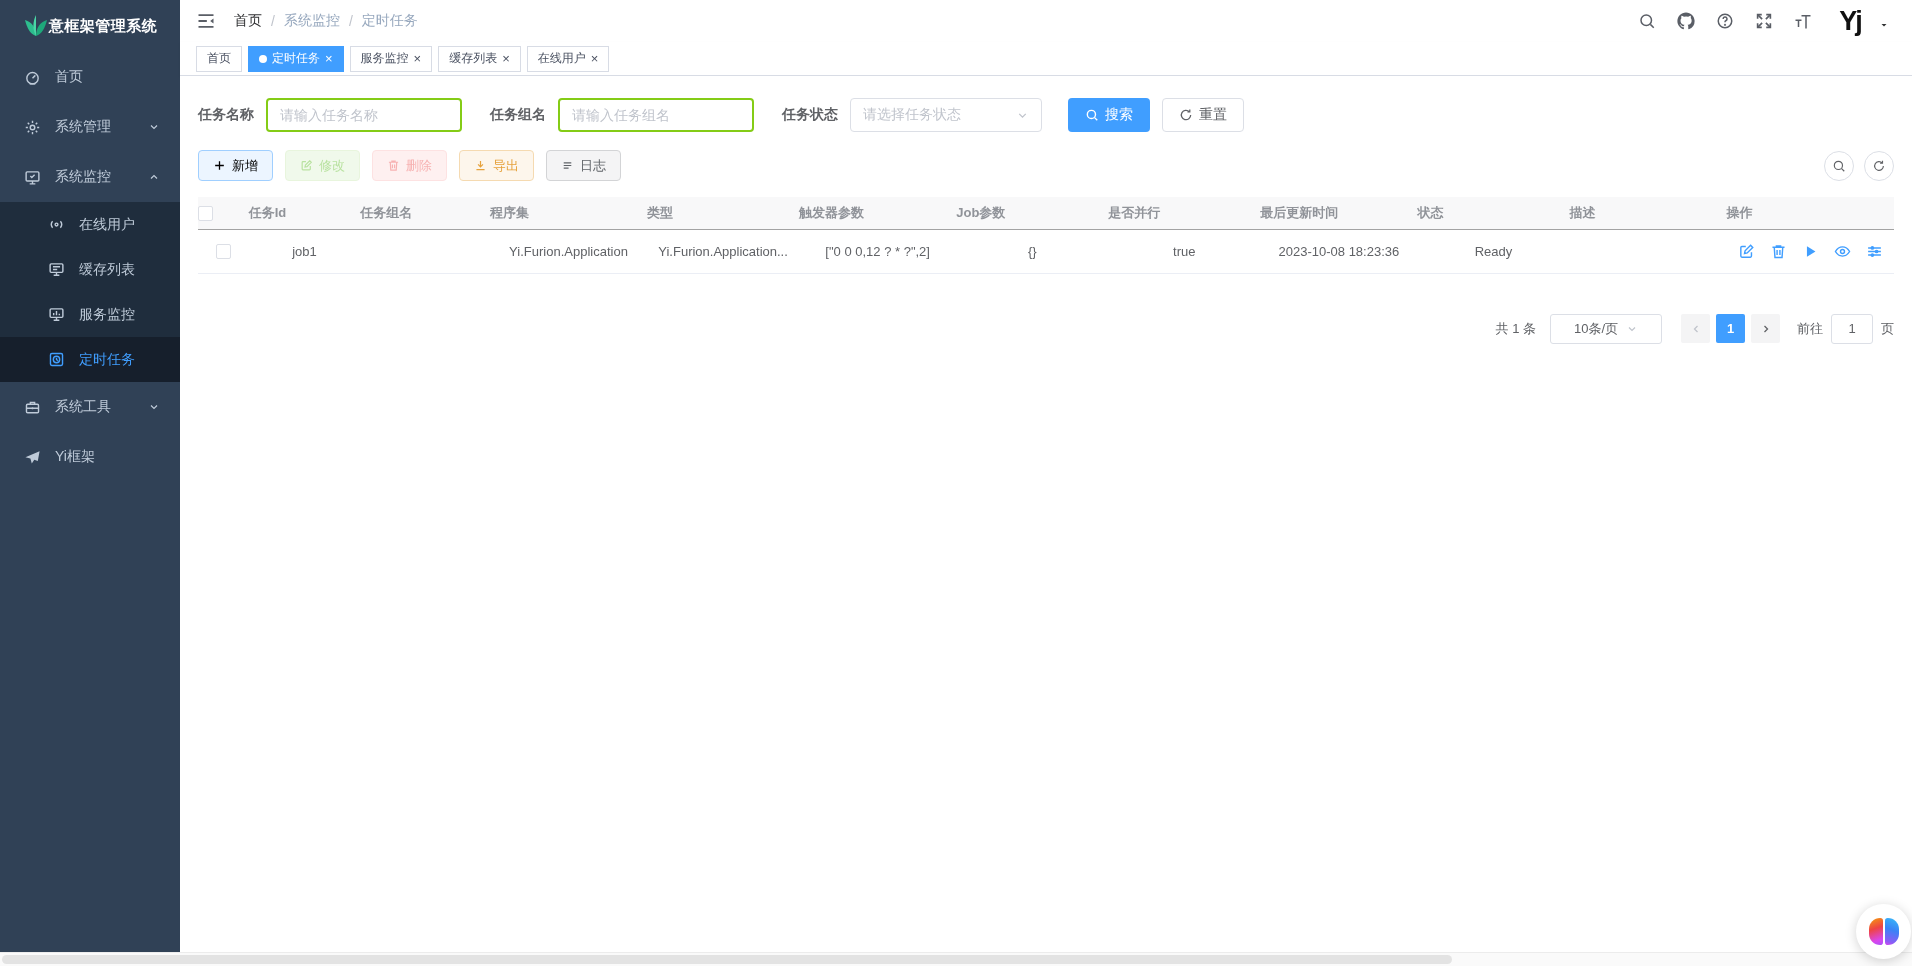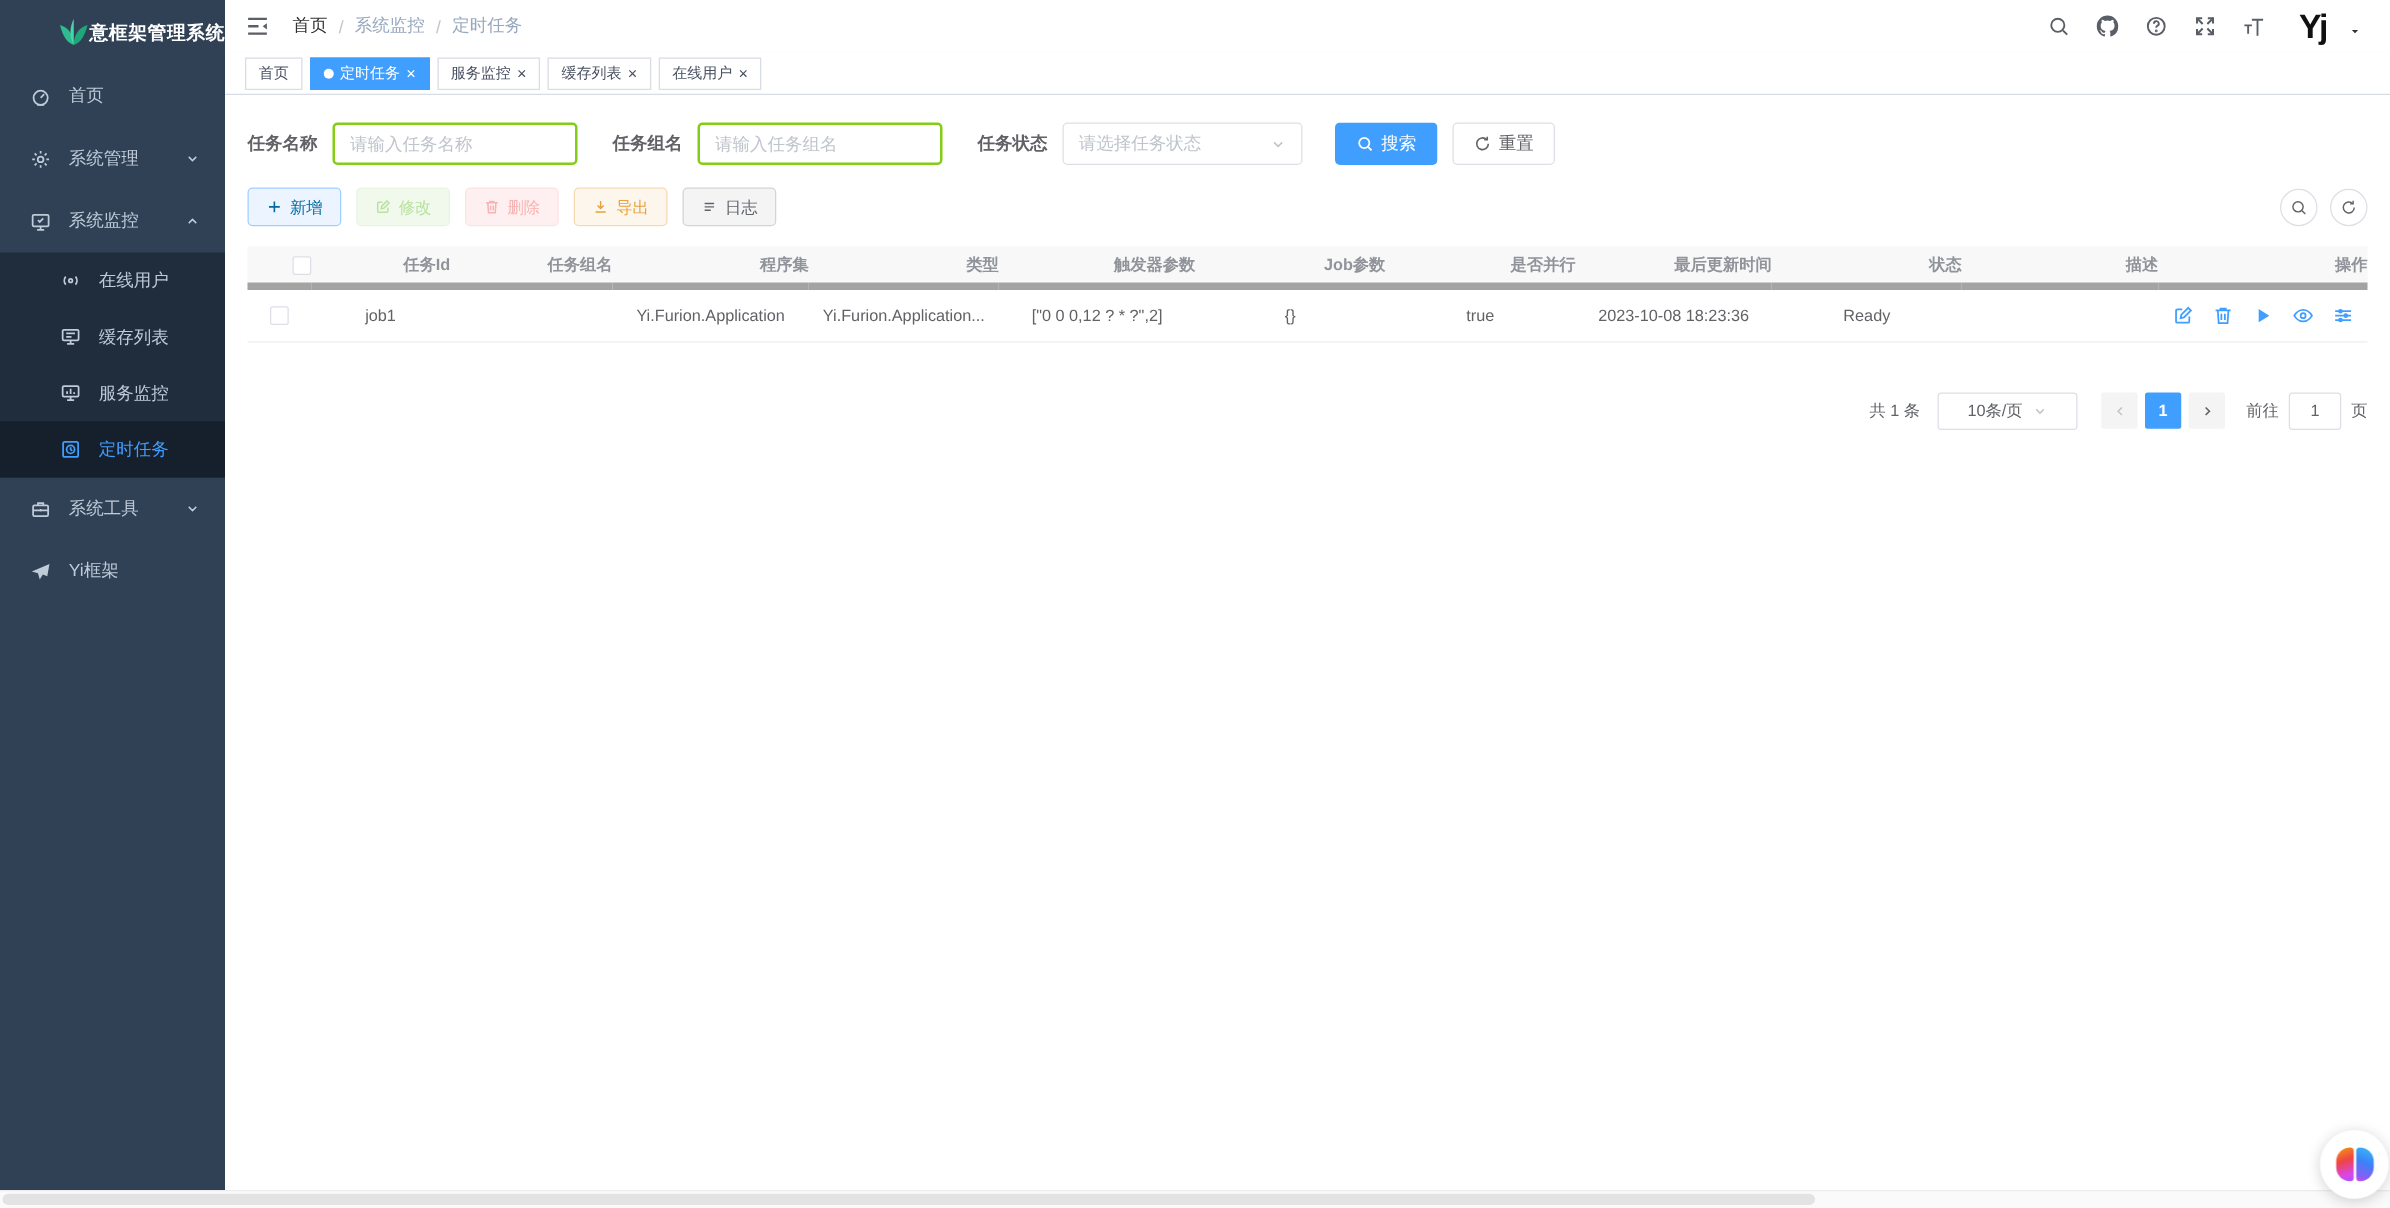--- a/index.html
+++ b/index.html
@@ -2,21 +2,21 @@
 <html><head>
 <meta charset="utf-8">
 <style>
   * { box-sizing: border-box; margin: 0; padding: 0; }
   html, body { width: 1912px; height: 966px; overflow: hidden; }
   body { font-family: "Liberation Sans", "DejaVu Sans", sans-serif; background: #fff; }
   .app { display: flex; height: 952px; }
 
   
   .sidebar { width: 180px; flex-shrink: 0; background: #304156; color: #bfcbd9; display: flex; flex-direction: column; }
-  .logo { height: 52px; display: flex; align-items: center; justify-content: flex-end; cursor: pointer; }
+  .logo { height: 52px; display: flex; align-items: center; justify-content: center; cursor: pointer; }
   .logo-title { color: #fff; font-weight: 700; font-size: 15px; letter-spacing: .5px; }
   .menu { flex: 1; }
   .menu-item { height: 50px; display: flex; align-items: center; padding-left: 24px; font-size: 14px; cursor: pointer; }
   .menu-item svg { width: 17px; height: 17px; margin-right: 14px; flex-shrink: 0; }
   .menu-item .arrow { margin-left: auto; margin-right: 20px; width: 12px; height: 12px; color: #bfcbd9; }
   .arrow.up { transform: rotate(180deg); }
   .submenu { background: #1f2d3d; }
   .submenu .menu-item { height: 45px; padding-left: 48px; }
   .submenu .menu-item.active { color: #409eff; background: #161f2c; }
 
@@ -51,32 +51,32 @@
   .f-select { width: 192px; height: 34px; border: 1px solid #dcdfe6; border-radius: 4px; padding: 0 12px; font-size: 14px; color: #c0c4cc; display: flex; align-items: center; justify-content: space-between; cursor: pointer; background: #fff; }
   .f-select .arrow { width: 13px; height: 13px; color: #c0c4cc; }
   .btn { display: inline-flex; align-items: center; gap: 6px; height: 34px; padding: 0 16px; border-radius: 4px; font-size: 14px; cursor: pointer; border: 1px solid transparent; white-space: nowrap; }
   .btn svg { width: 14px; height: 14px; }
   .btn-primary { background: #409eff; color: #fff; margin-left: 26px; }
   .btn-plain { background: #fff; border-color: #dcdfe6; color: #606266; margin-left: 12px; }
 
   .toolbar-row { display: flex; align-items: center; margin-top: 18px; }
   .btn-mini { display: inline-flex; align-items: center; gap: 6px; height: 31px; padding: 0 14px; border-radius: 4px; font-size: 13px; border: 1px solid; margin-right: 12px; cursor: pointer; }
   .btn-mini svg { width: 13px; height: 13px; }
-  .btn-add    { background: #ecf5ff; border-color: #a0cfff; color: #0369a1; }
+  .btn-add    { background: #ecf5ff; border-color: #a0cfff; color: #000000; }
   .btn-edit   { background: #f0f9eb; border-color: #e8f5dd; color: #b9e2a1; }
   .btn-delete { background: #fef0f0; border-color: #fde2e2; color: #f7b2b2; }
   .btn-export { background: #fdf6ec; border-color: #f5dab1; color: #e6a23c; }
   .btn-log    { background: #f4f4f5; border-color: #d3d4d6; color: #5f6368; }
   .toolbar-right { margin-left: auto; display: flex; gap: 10px; }
   .circle-btn { width: 30px; height: 30px; border-radius: 50%; border: 1px solid #dcdfe6; background: #fff; color: #606266; display: flex; align-items: center; justify-content: center; cursor: pointer; }
   .circle-btn svg { width: 14px; height: 14px; }
 
   
   table.grid { width: 100%; margin-top: 16px; border-collapse: collapse; table-layout: fixed; font-size: 13px; color: #606266; }
-  .grid thead th { background: #f8f8f9; color: #909399; font-weight: 700; height: 32px; text-align: right; border-bottom: 6px solid #a3a3a3; font-size: 13px; white-space: nowrap; }
+  .grid thead th { background: #f8f8f9; color: #909399; font-weight: 700; height: 32px; text-align: left; border-bottom: 1px solid #a3a3a3; font-size: 13px; white-space: nowrap; }
   .grid tbody td { height: 44px; text-align: center; border-bottom: 1px solid #ebeef5; white-space: nowrap; overflow: hidden; text-overflow: ellipsis; }
   .checkbox { display: inline-block; width: 15px; height: 15px; border: 1px solid #dcdfe6; border-radius: 2px; background: #fff; cursor: pointer; vertical-align: middle; }
   .actions { display: flex; align-items: center; justify-content: center; gap: 15px; }
   .actions svg { width: 17px; height: 17px; color: #409eff; cursor: pointer; }
 
   
   .pagination { display: flex; align-items: center; justify-content: flex-end; margin-top: 40px; font-size: 13px; color: #606266; }
   .pg-total { margin-right: 14px; }
   .pg-size { width: 112px; height: 30px; border: 1px solid #dcdfe6; border-radius: 3px; display: flex; align-items: center; justify-content: center; gap: 8px; color: #606266; cursor: pointer; margin-right: 16px; background: #fff; }
   .pg-size .arrow { width: 12px; height: 12px; color: #c0c4cc; }

